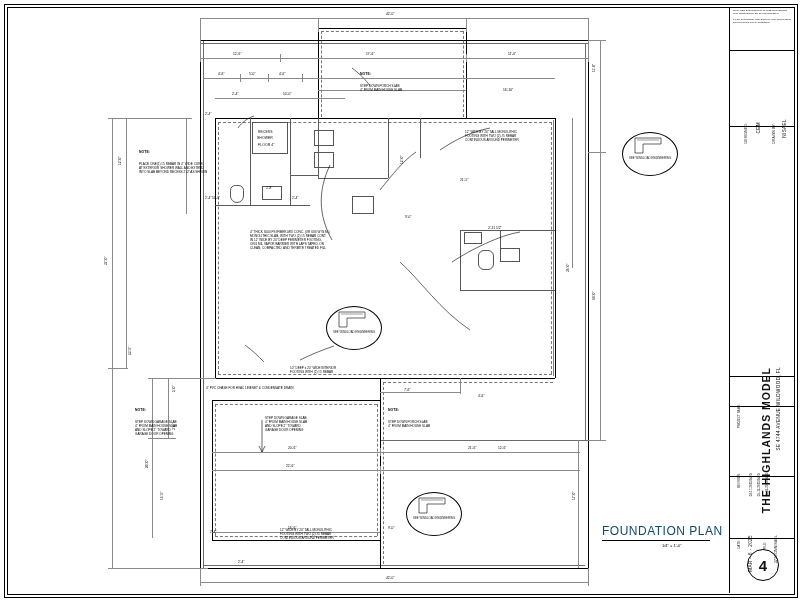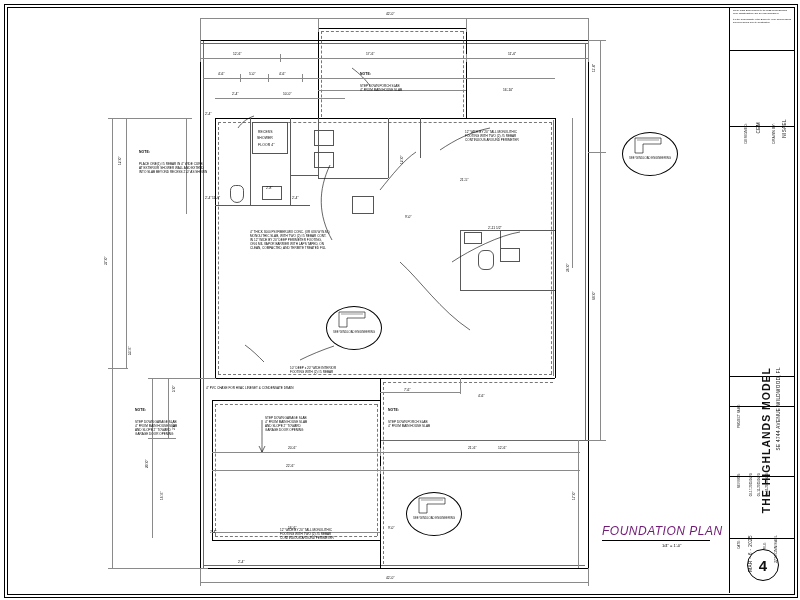--- a/index.html
+++ b/index.html
@@ -62,21 +62,21 @@
     letter-spacing:.1px;
     line-height:1.35;
   }
   .disc{position:absolute;font-size:2.2px;line-height:1.35;color:#000;white-space:pre-wrap;}
 
   
   .bubble{position:absolute;border:1px solid #000;border-radius:50%;}
   .bubble-lbl{position:absolute;font-size:2.8px;text-align:center;line-height:1.2;}
 
   
-  .plan-title{position:absolute;font-size:12px;letter-spacing:.5px;color:#701a75;font-style:italic;}
+  .plan-title{position:absolute;font-size:12px;letter-spacing:.5px;color:#0c4a6e;}
   .plan-scale{position:absolute;font-size:4px;color:#000;}
 
   .sheetnum{position:absolute;border:1px solid #000;border-radius:50%;display:flex;align-items:center;justify-content:center;font-size:15px;font-weight:bold;}
 </style>
 </head>
 <body>
 
 <div class="sheet">
 
   <div class="border-out"></div>

